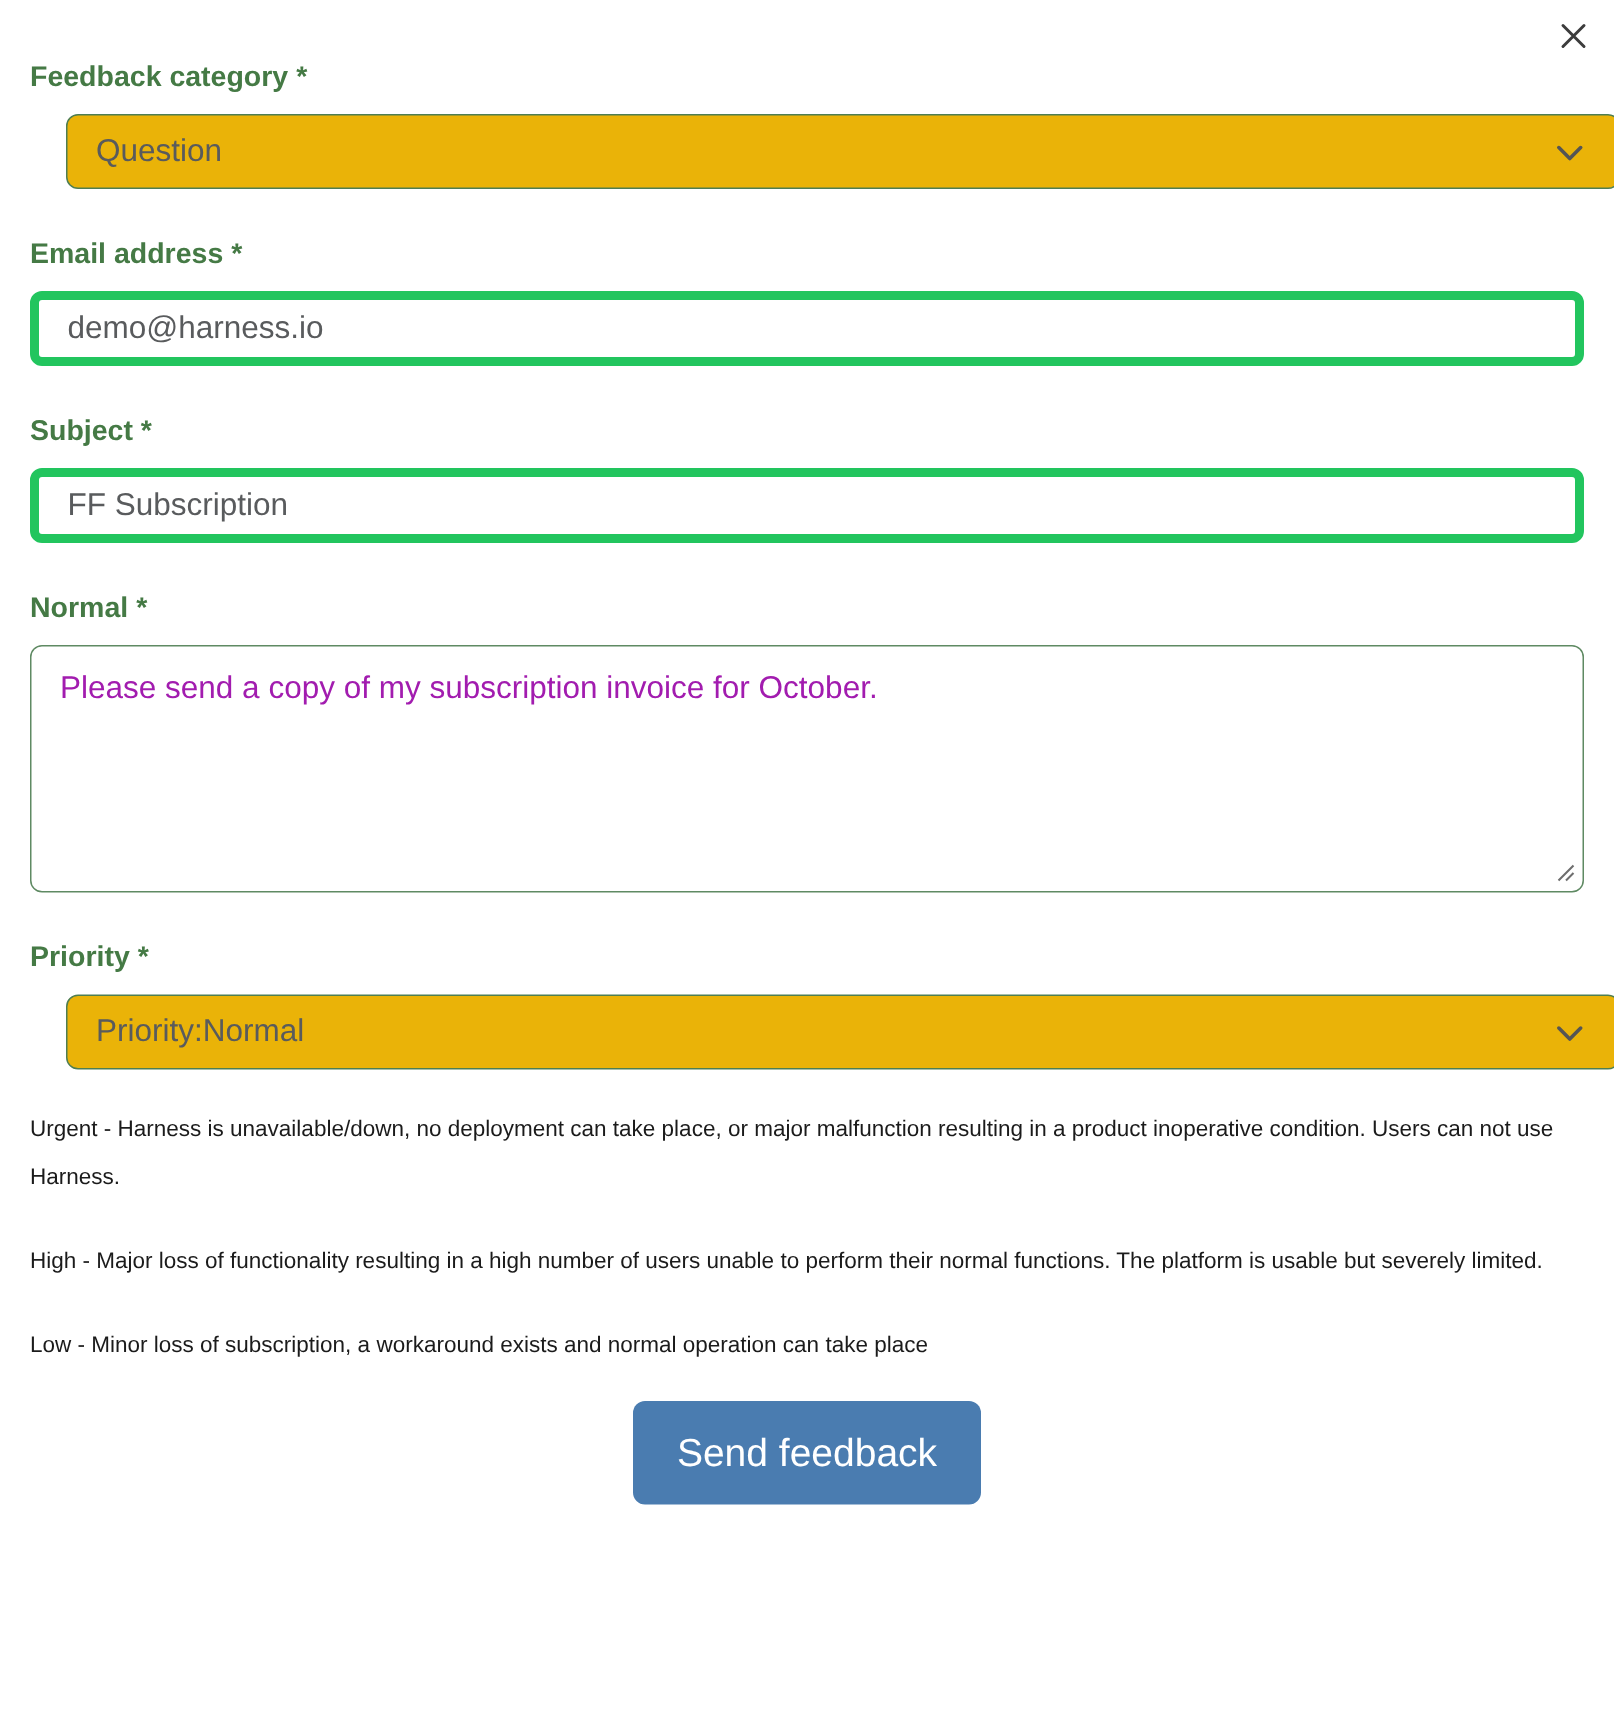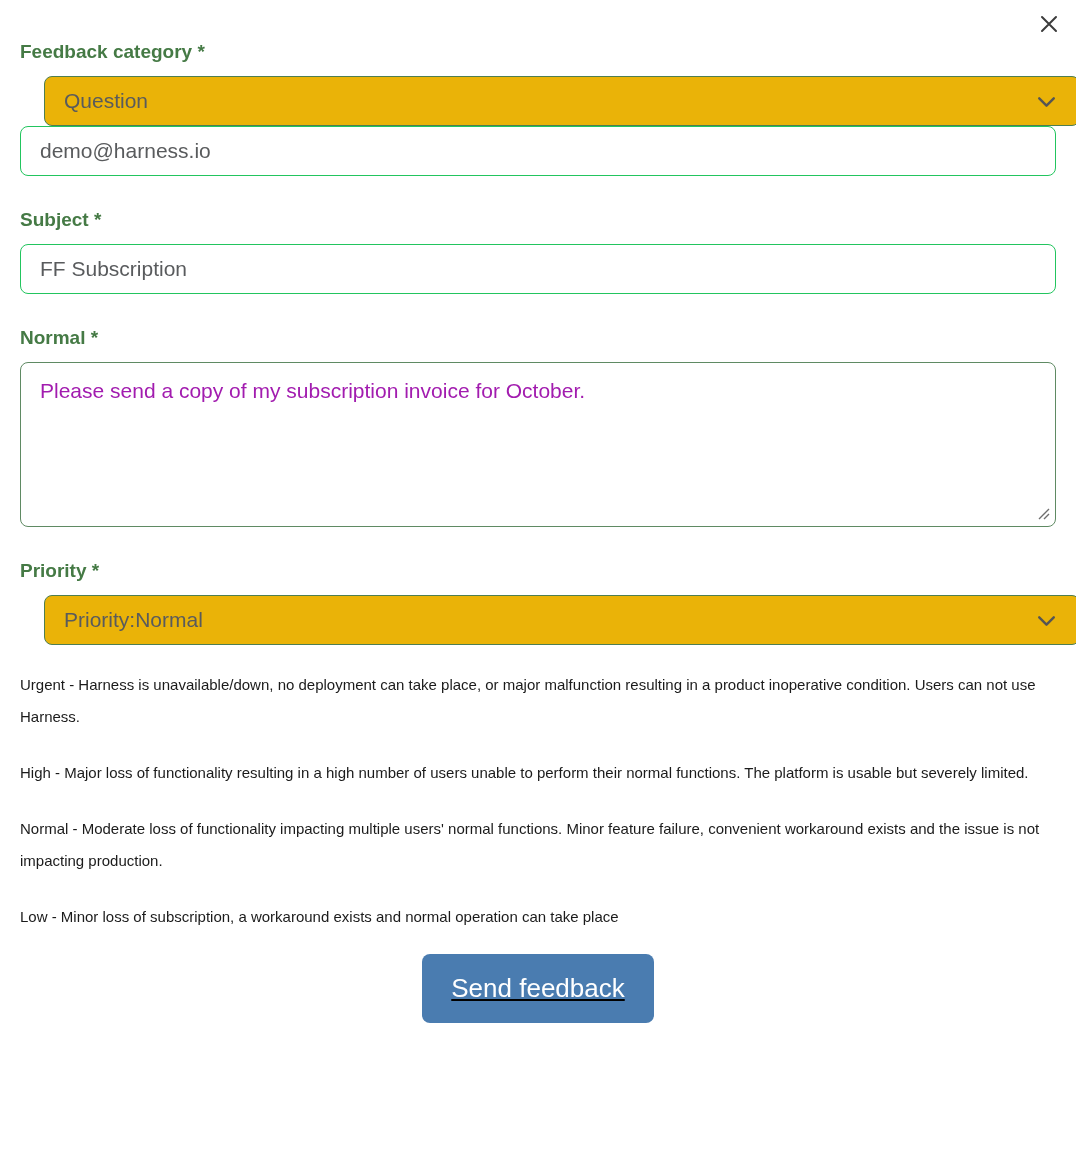--- a/index.html
+++ b/index.html
@@ -54,21 +54,21 @@
     margin-left: 24px;
   }
   .select-value {
     font-size: 21px;
     color: #595b5d;
   }
   .chevron { flex: 0 0 auto; margin-right: 2px; }
   .text-input {
     width: 100%;
     height: 50px;
-    border: 1px solid #22c55e;
+    border: 6px solid #22c55e;
     border-radius: 8px;
     background: #ffffff;
     font-family: "Liberation Sans", sans-serif;
     font-size: 21px;
     color: #595b5d;
     padding: 0 18px 0 19px;
     outline: none;
   }
   .textarea-wrap { position: relative; }
   .message-area {
@@ -96,21 +96,20 @@
   .priority-help p {
     margin: 24px 0 0 0;
     font-size: 15px;
     line-height: 32px;
     color: #1b1b1b;
   }
   .button-row {
     margin-top: 21px;
     display: flex;
     justify-content: center;
-    text-decoration: underline;
   }
   .submit-btn {
     height: 69px;
     padding: 0 29px;
     background: #4a7cb0;
     color: #ffffff;
     border: none;
     border-radius: 8px;
     font-family: "Liberation Sans", sans-serif;
     font-size: 26px;
@@ -136,20 +135,24 @@
   </div>
   <div class="select-box">
     <span class="select-value">Question</span>
     <span class="chevron" style="display:flex;">
       <svg width="25" height="25" viewBox="0 0 24 24">
         <path d="M5 9 L12 16 L19 9" fill="none" stroke="#555555" stroke-width="2.3" stroke-linecap="round" stroke-linejoin="round"></path>
       </svg>
     </span>
   </div>
 
+  <div class="field-label">
+    <span>Email address</span>
+    <span>*</span>
+  </div>
   <input class="text-input" type="text" value="demo@harness.io" style="">
 
   <div class="field-label">
     <span>Subject</span>
     <span>*</span>
   </div>
   <input class="text-input" type="text" value="FF Subscription" style="">
 
   <div class="field-label">
     <span>Normal</span>
@@ -173,21 +176,20 @@
     <span class="chevron" style="display:flex;">
       <svg width="25" height="25" viewBox="0 0 24 24">
         <path d="M5 9 L12 16 L19 9" fill="none" stroke="#555555" stroke-width="2.3" stroke-linecap="round" stroke-linejoin="round"></path>
       </svg>
     </span>
   </div>
 
   <div class="priority-help">
     <p>Urgent - Harness is unavailable/down, no deployment can take place, or major malfunction resulting in a product inoperative condition. Users can not use Harness.</p>
     <p>High - Major loss of functionality resulting in a high number of users unable to perform their normal functions. The platform is usable but severely limited.</p>
-    <p>Normal - Moderate loss of functionality impacting multiple users' normal functions. Minor feature failure, convenient workaround exists and the issue is not impacting production.</p>
     <p>Low - Minor loss of subscription, a workaround exists and normal operation can take place</p>
   </div>
 
   <div class="button-row">
     <button class="submit-btn">Send feedback</button>
   </div>
 
 </div>
 
 </body></html>

